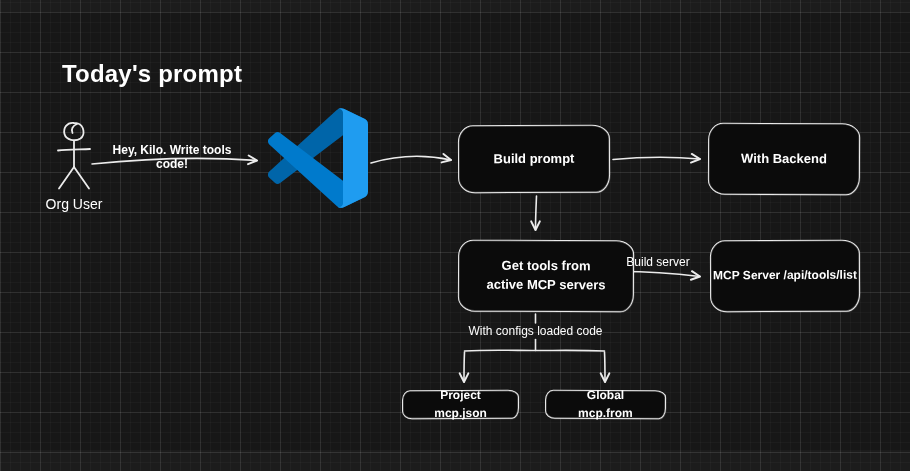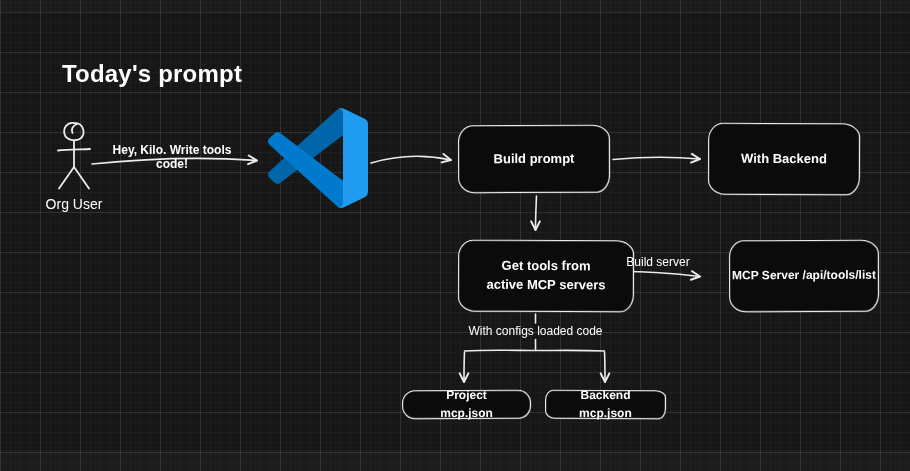--- a/index.html
+++ b/index.html
@@ -45,22 +45,22 @@
     text-align: center; padding: 4px 23px;
     box-shadow: inset 0 0 0 0.6px rgba(255,255,255,0.30), 0.5px 0.5px 0 0 rgba(255,255,255,0.22);
   }
   .node.big { border-radius: 15px 18px 14px 17px / 17px 14px 18px 15px; }
   .node.small { border-radius: 8px 11px 7px 10px / 10px 7px 11px 8px; font-size: 12px; }
   .node.tilt-a { transform: rotate(-0.25deg); }
   .node.tilt-b { transform: rotate(0.25deg); }
   #node-build-prompt  { left: 458px; top: 125px; width: 152px; height: 68px; }
   #node-kilo-backend  { left: 708px; top: 123px; width: 152px; height: 72px; }
   #node-get-tools     { left: 458px; top: 240px; width: 176px; height: 72px; }
-  #node-mcp-server    { left: 710px; top: 240px; width: 150px; height: 72px; font-size: 12px; white-space: nowrap; padding: 4px 0; margin-left: 19px; }
-  #node-project-mcp   { left: 402px; top: 390px; width: 129px; height: 29px; border-radius: 13px; }
+  #node-mcp-server    { left: 710px; top: 240px; width: 150px; height: 72px; font-size: 12px; white-space: nowrap; padding: 4px 0; }
+  #node-project-mcp   { left: 402px; top: 390px; width: 117px; height: 29px; }
   #node-global-mcp    { left: 545px; top: 390px; width: 121px; height: 29px; }
 
   .edge-label {
     position: absolute;
     font-size: 12px; font-weight: 400; color: var(--text);
     text-align: center;
   }
   #label-user-request { left: 98px;  top: 143px; width: 148px; font-weight: 600; }
   #label-each-server  { left: 620px; top: 255px; width: 76px; }
   #label-with-configs { left: 465px; top: 324px; width: 141px; }
@@ -119,17 +119,17 @@
   <path class="edge" d="M464.5,351 C490,349.5 515,350.5 535.5,350.5 C558,350.5 582,350 604.5,351"></path>
   <path class="edge" d="M464.5,352 C464,362 464,372 464,382" marker-end="url(#ah)"></path>
   <path class="edge" d="M604.5,352 C605,362 605,372 605,382" marker-end="url(#ah)"></path>
 </svg>
 
 <div class="node big tilt-a" id="node-build-prompt">Build prompt</div>
 <div class="node big tilt-b" id="node-kilo-backend">With Backend</div>
 <div class="node big tilt-b" id="node-get-tools">Get tools from active MCP servers</div>
 <div class="node big tilt-a" id="node-mcp-server">MCP Server /api/tools/list</div>
 <div class="node small tilt-a" id="node-project-mcp">Project mcp.json</div>
-<div class="node small tilt-b" id="node-global-mcp">Backend mcp.json</div>
+<div class="node small tilt-b" id="node-global-mcp">Global mcp.from</div>
 
 <div class="edge-label" id="label-user-request">Hey, Kilo. Write tools code!</div>
 <div class="edge-label" id="label-each-server">Build server</div>
 <div class="edge-label" id="label-with-configs">With configs loaded code</div>
 
 </body></html>

